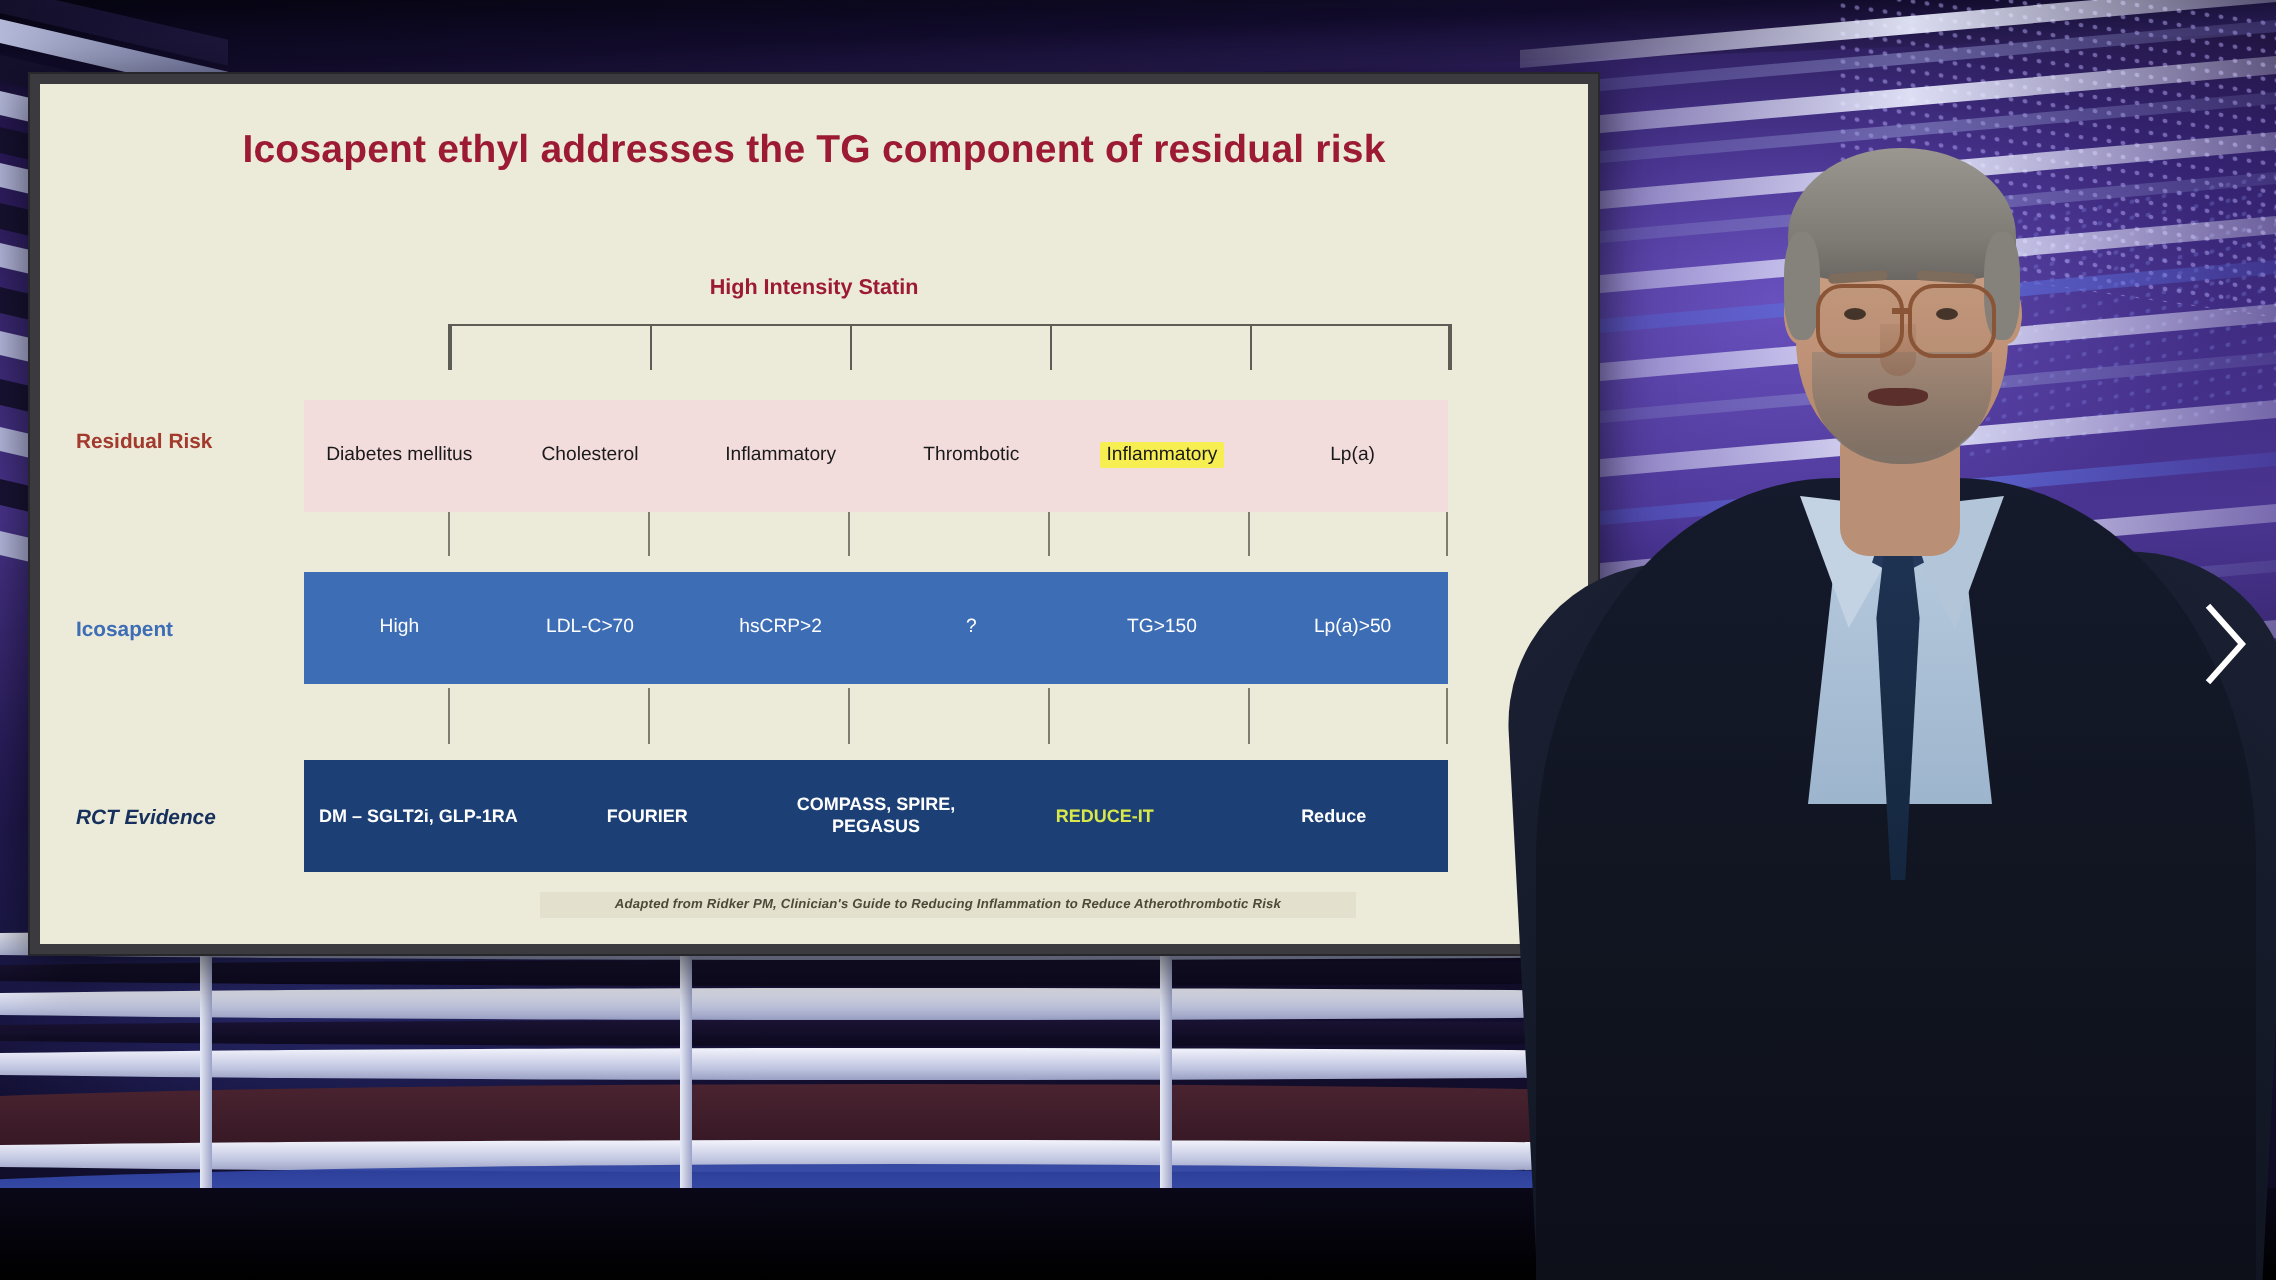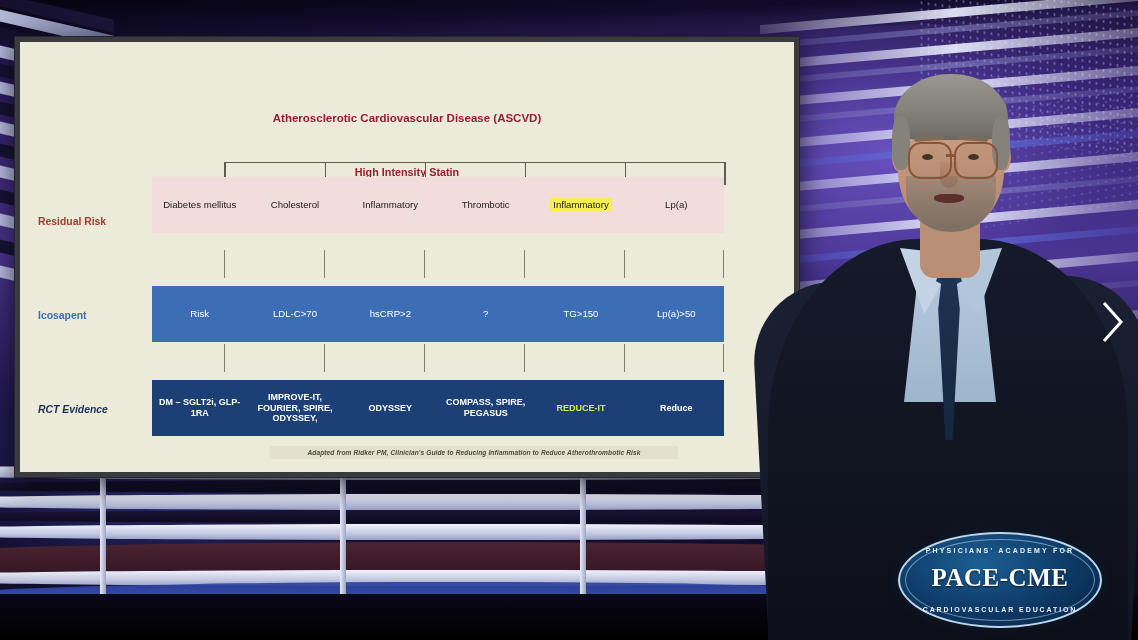--- a/index.html
+++ b/index.html
@@ -61,35 +61,35 @@
     background:#3a3a3f;border:1px solid #26262b;
     box-shadow:0 6px 26px rgba(0,0,0,.65);padding:5px;box-sizing:border-box;}
   .slide{position:relative;width:100%;height:100%;background:#ecead9;overflow:hidden;}
 
   .slide-title{position:absolute;left:0;right:0;top:22px;text-align:center;
     color:#9c1b33;font-size:19.5px;font-weight:bold;letter-spacing:.1px;}
 
   .ascvd{position:absolute;left:0;right:0;top:70px;text-align:center;
     color:#9c1b33;font-size:11.5px;font-weight:bold;}
   .statin{position:absolute;left:0;right:0;top:96px;text-align:center;
-    color:#9c1b33;font-size:10.8px;font-weight:bold;margin-top:28px;}
+    color:#9c1b33;font-size:10.8px;font-weight:bold;}
 
   
   .bracket{position:absolute;left:204px;top:120px;width:500px;height:22px;
     border:1.2px solid #5d5d55;border-bottom:none;}
   .bracket .tick{position:absolute;top:0;width:0;border-left:1.2px solid #5d5d55;height:22px;}
 
   
   .conn{position:absolute;width:0;border-left:1.2px solid #7d7d70;height:28px;}
 
   
   .band{position:absolute;left:132px;width:572px;display:flex;align-items:center;}
   .band .cell{flex:1;text-align:center;line-height:1.22;}
 
-  .row-pink{top:135px;height:56px;background:#f3dcdc;}
+  .row-pink{top:158px;height:56px;background:#f3dcdc;}
   .row-pink .cell{font-size:9.6px;color:#1a1a1a;}
   .row-blue{top:244px;height:56px;background:#3d6db5;}
   .row-blue .cell{font-size:9.6px;color:#fff;}
   .row-navy{top:338px;height:56px;background:#1c3f76;}
   .row-navy .cell{font-size:9px;color:#fff;font-weight:bold;}
 
   .hl-yellow{background:#f7ef52;padding:1px 3px;border-radius:1px;color:#1a1a1a;}
   .txt-green{color:#d8e84a;}
 
   .rowlabel{position:absolute;left:18px;width:112px;text-align:left;font-size:10.4px;font-weight:bold;}
@@ -228,22 +228,22 @@
       <div class="post" style="left:640px;top:6px;height:150px;"></div>
       <div class="post" style="left:160px;top:18px;height:150px;"></div>
     </div>
 
     <div class="floorblack"></div>
   </div>
 
   <div class="slide-frame">
     <div class="slide">
 
-
-      <div class="ascvd">Atherosclerotic Cardiovascular Disease (ASCVD)</div>
+      <div class="slide-title">Icosapent ethyl addresses the TG component of residual risk</div>
+
       <div class="statin">High Intensity Statin</div>
 
       <div class="bracket">
         <div class="tick" style="left:0px;"></div>
         <div class="tick" style="left:100px;"></div>
         <div class="tick" style="left:200px;"></div>
         <div class="tick" style="left:300px;"></div>
         <div class="tick" style="left:400px;"></div>
         <div class="tick" style="left:499px;"></div>
       </div>
@@ -271,32 +271,31 @@
         <div class="cell">Cholesterol</div>
         <div class="cell">Inflammatory</div>
         <div class="cell">Thrombotic</div>
         <div class="cell">
           <span class="hl-yellow">Inflammatory</span>
         </div>
         <div class="cell">Lp(a)</div>
       </div>
 
       <div class="band row-blue">
-        <div class="cell">Risk</div>
+        <div class="cell">High</div>
         <div class="cell">LDL-C&gt;70</div>
         <div class="cell">hsCRP&gt;2</div>
         <div class="cell">?</div>
         <div class="cell">TG&gt;150</div>
         <div class="cell">Lp(a)&gt;50</div>
       </div>
 
       <div class="band row-navy">
         <div class="cell">DM – SGLT2i, GLP-1RA</div>
-        <div class="cell">IMPROVE-IT, FOURIER, SPIRE, ODYSSEY,</div>
-        <div class="cell">ODYSSEY</div>
+        <div class="cell">FOURIER</div>
         <div class="cell">COMPASS, SPIRE, PEGASUS</div>
         <div class="cell">
           <span class="txt-green">REDUCE-IT</span>
         </div>
         <div class="cell">Reduce</div>
       </div>
 
       <div class="footnote">Adapted from Ridker PM, Clinician's Guide to Reducing Inflammation to Reduce Atherothrombotic Risk</div>
     </div>
   </div>
@@ -330,20 +329,14 @@
   </div>
 
   <div class="nav-next" title="Next slide">
     <span>
       <svg width="26" height="44" viewBox="0 0 26 44">
         <polyline points="5,4 21,22 5,40" fill="none" stroke="#ffffff" stroke-width="3" stroke-linecap="square" stroke-linejoin="miter"></polyline>
       </svg>
     </span>
   </div>
 
-  <div class="logo">
-    <div class="logo-ring"></div>
-    <div class="logo-arc logo-top">PHYSICIANS' ACADEMY FOR</div>
-    <div class="logo-main">PACE-CME</div>
-    <div class="logo-arc logo-bot">CARDIOVASCULAR EDUCATION</div>
-  </div>
 
 </div>
 
 </body></html>

